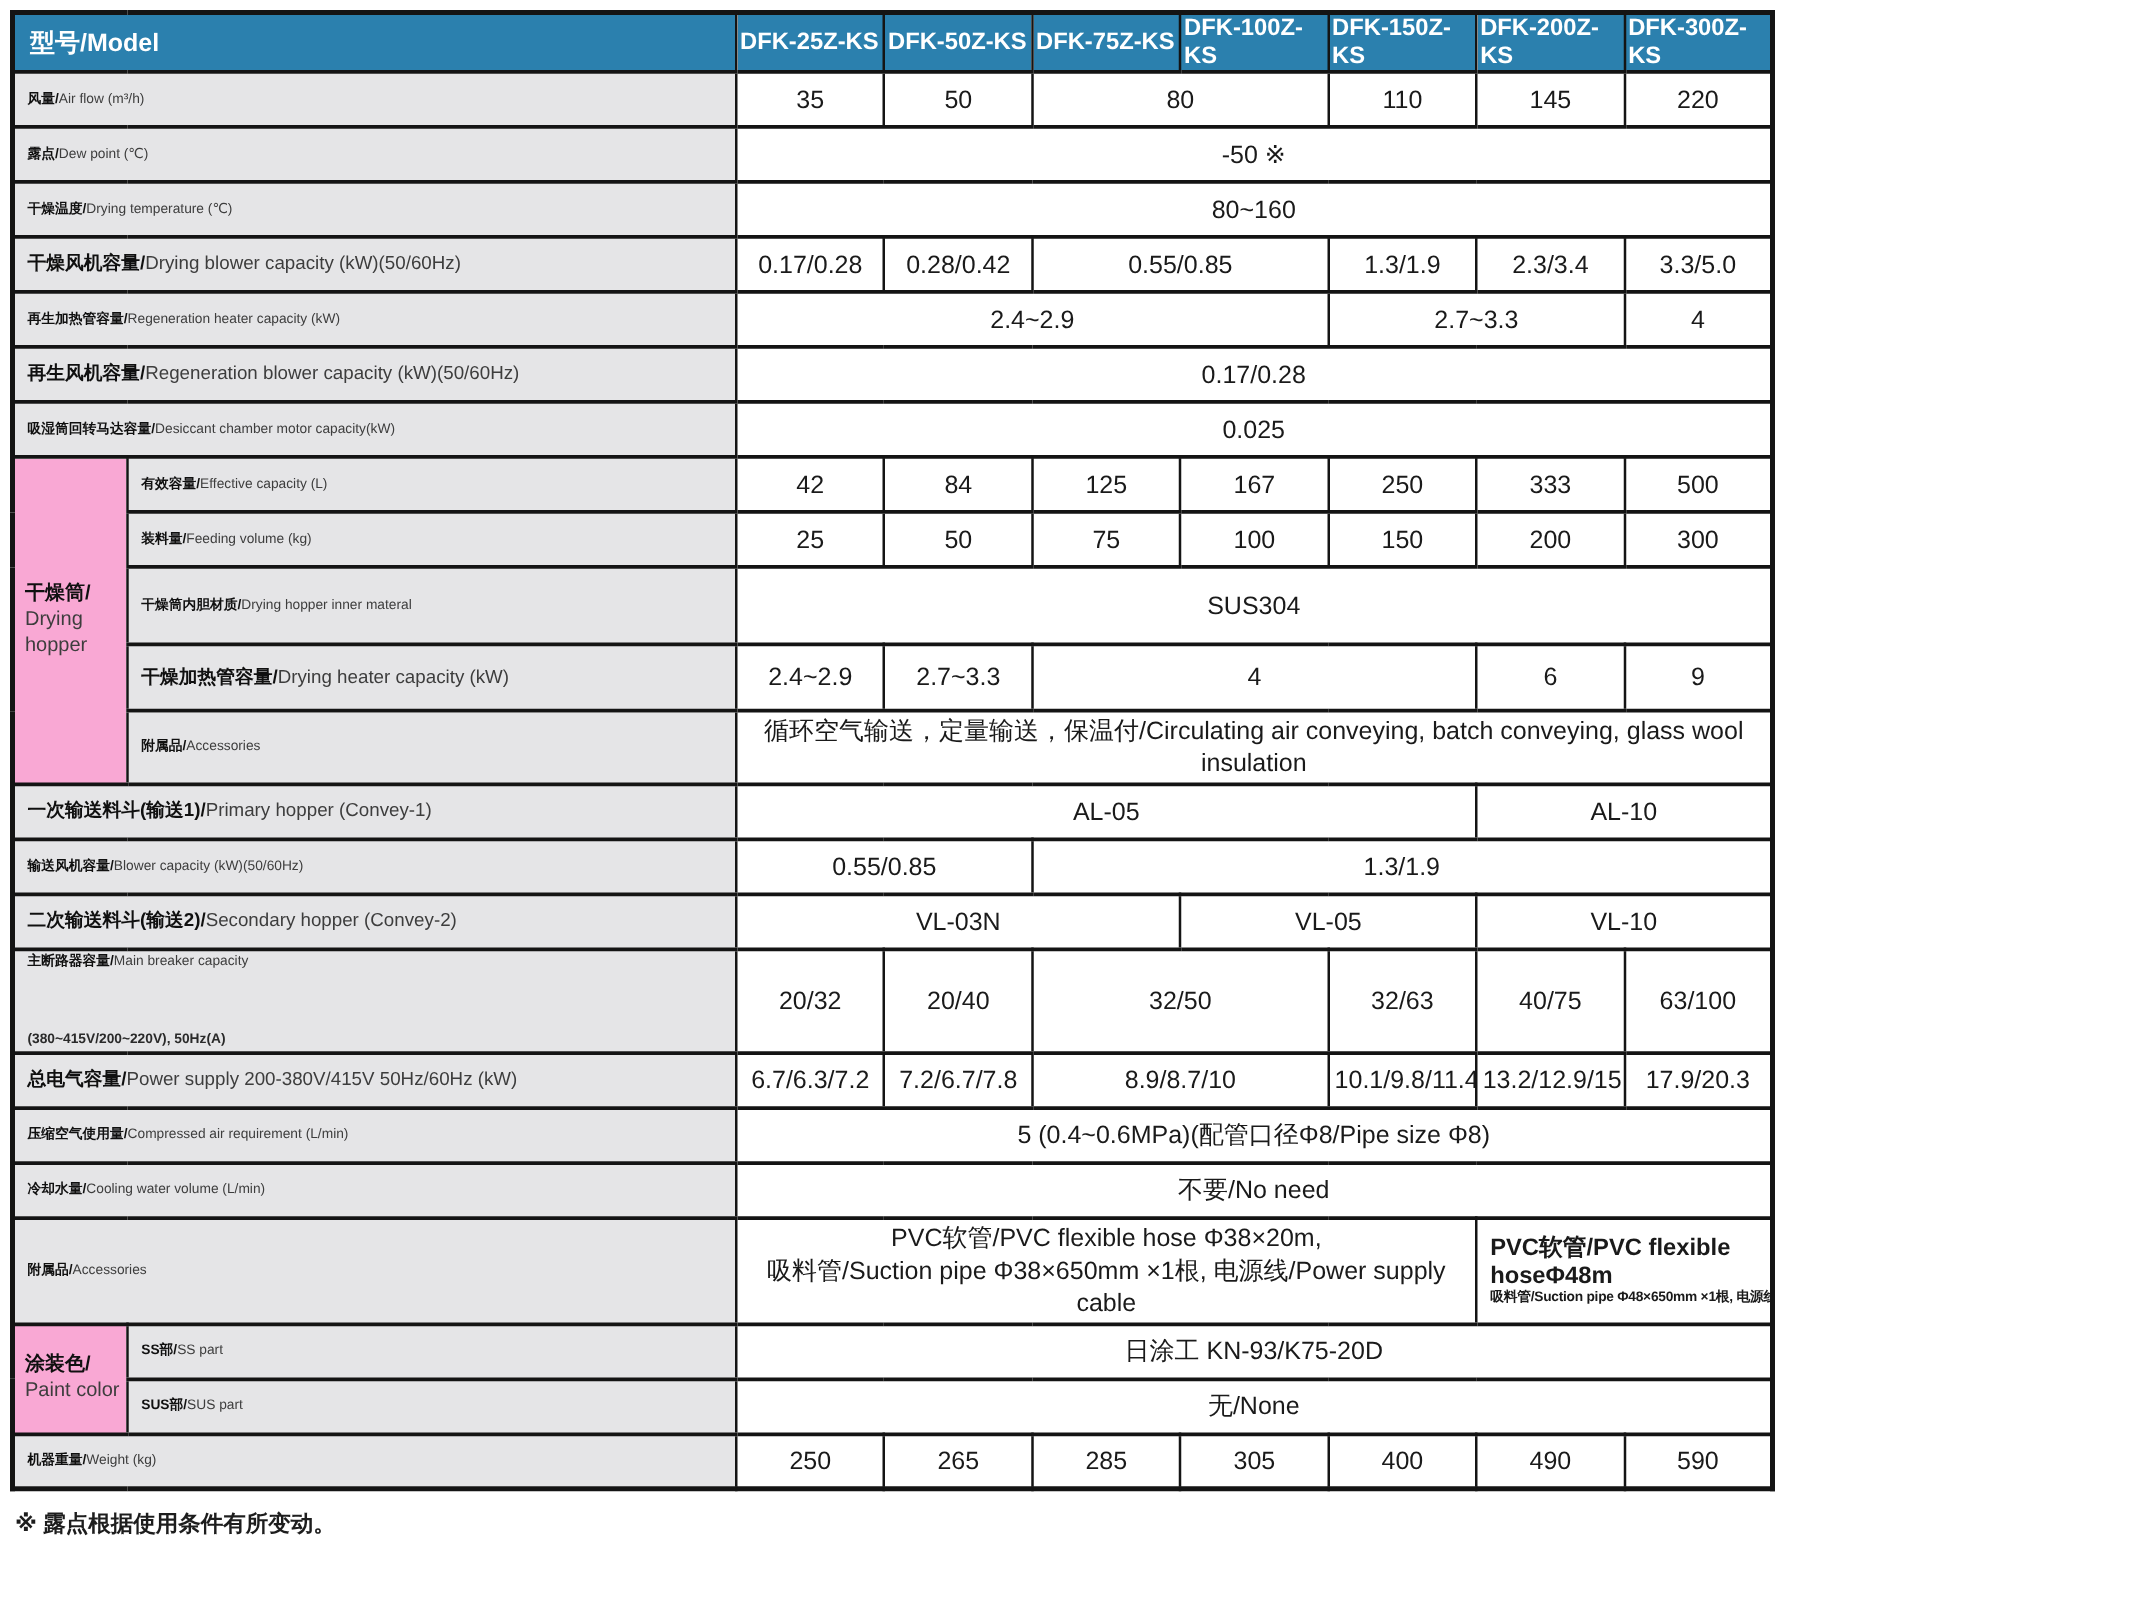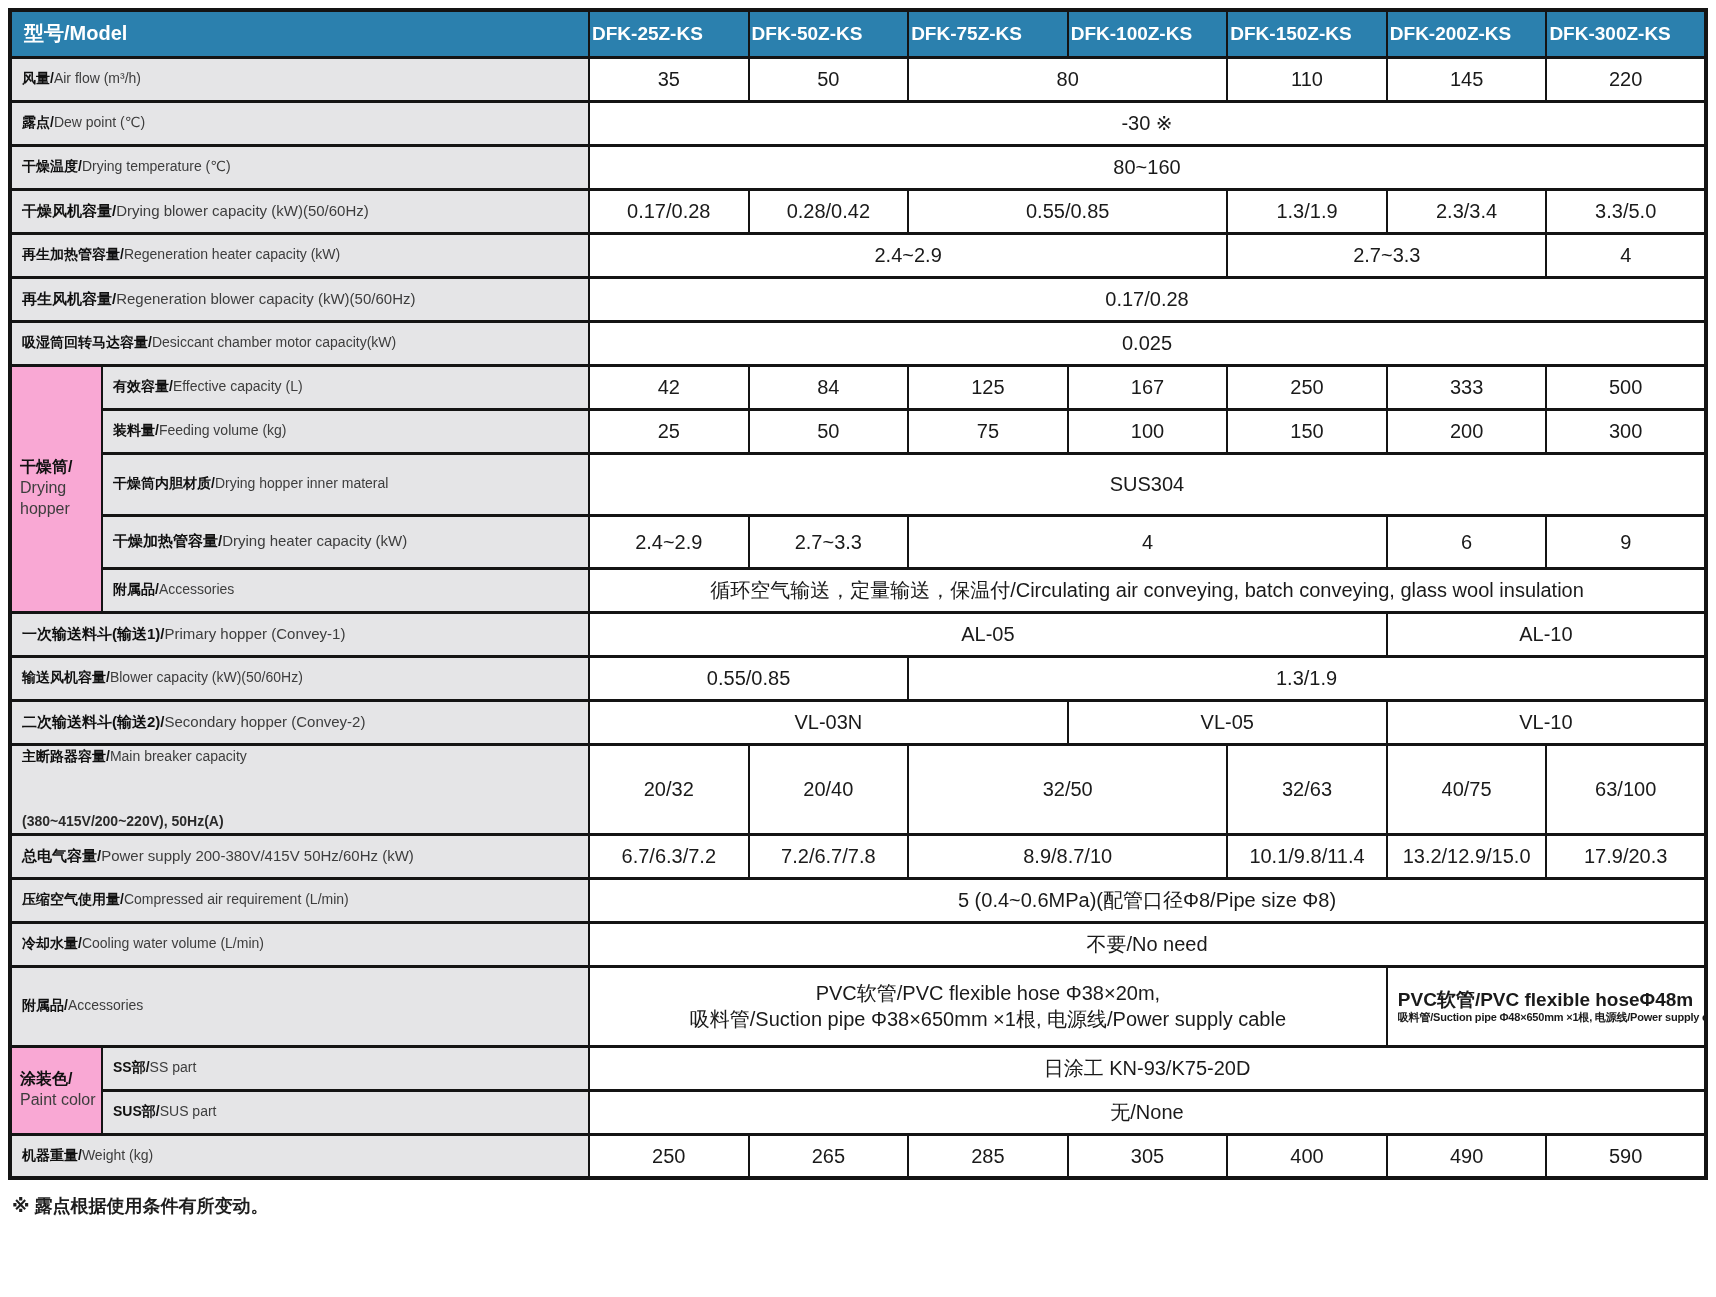--- a/index.html
+++ b/index.html
@@ -4,21 +4,21 @@
 <style>
   html,body{margin:0;padding:0;background:#ffffff;}
   body{
     width:1716px;height:1297px;
     font-family:"Liberation Sans","DejaVu Sans",sans-serif;
     color:#1c1c1c;
   }
   .wrap{padding:8px 8px 0 8px;}
 
   table.spec{
-    width:1700px;
+    width:1412px;
     border-collapse:collapse;
     table-layout:fixed;
     border:4px solid #141414;
   }
   col.c-group{width:92px;}
   col.c-label{width:487px;}
 
   th,td{
     border:2px solid #141414;
     border-top-width:3px;
@@ -41,21 +41,21 @@
     font-weight:bold;
     text-align:left;
     padding:0 2px;
   }
   th.corner{text-align:left;padding-left:12px;font-size:20px;}
 
   td.label{
     background:#e5e5e7;
     text-align:left;
     padding:2px 4px 2px 10px;
-    font-size:14px;
+    font-size:11px;
     line-height:1.25;
   }
   td.label.compact{font-size:15px;}
   td.label .zh{font-weight:bold;color:#101010;}
   td.label .en{color:#3d3d3d;}
   td.label .lsub{display:block;color:#2a2a2a;font-weight:bold;margin-top:48px;}
 
   td.group{
     background:#f9a8d4;
     text-align:left;
@@ -122,21 +122,21 @@
           <td class="label" colspan="2"><span class="zh">风量/</span><span class="en">Air flow (m³/h)</span></td>
           <td class="val">35</td>
           <td class="val">50</td>
           <td class="val" colspan="2">80</td>
           <td class="val">110</td>
           <td class="val">145</td>
           <td class="val">220</td>
         </tr>
         <tr>
           <td class="label" colspan="2"><span class="zh">露点/</span><span class="en">Dew point (℃)</span></td>
-          <td class="val" colspan="7">-30 ※</td>
+          <td class="val" colspan="7">-50 ※</td>
         </tr>
         <tr>
           <td class="label" colspan="2"><span class="zh">干燥温度/</span><span class="en">Drying temperature (℃)</span></td>
           <td class="val" colspan="7">80~160</td>
         </tr>
         <tr>
           <td class="label compact" colspan="2"><span class="zh">干燥风机容量/</span><span class="en">Drying blower capacity (kW)(50/60Hz)</span></td>
           <td class="val">0.17/0.28</td>
           <td class="val">0.28/0.42</td>
           <td class="val" colspan="2">0.55/0.85</td>

